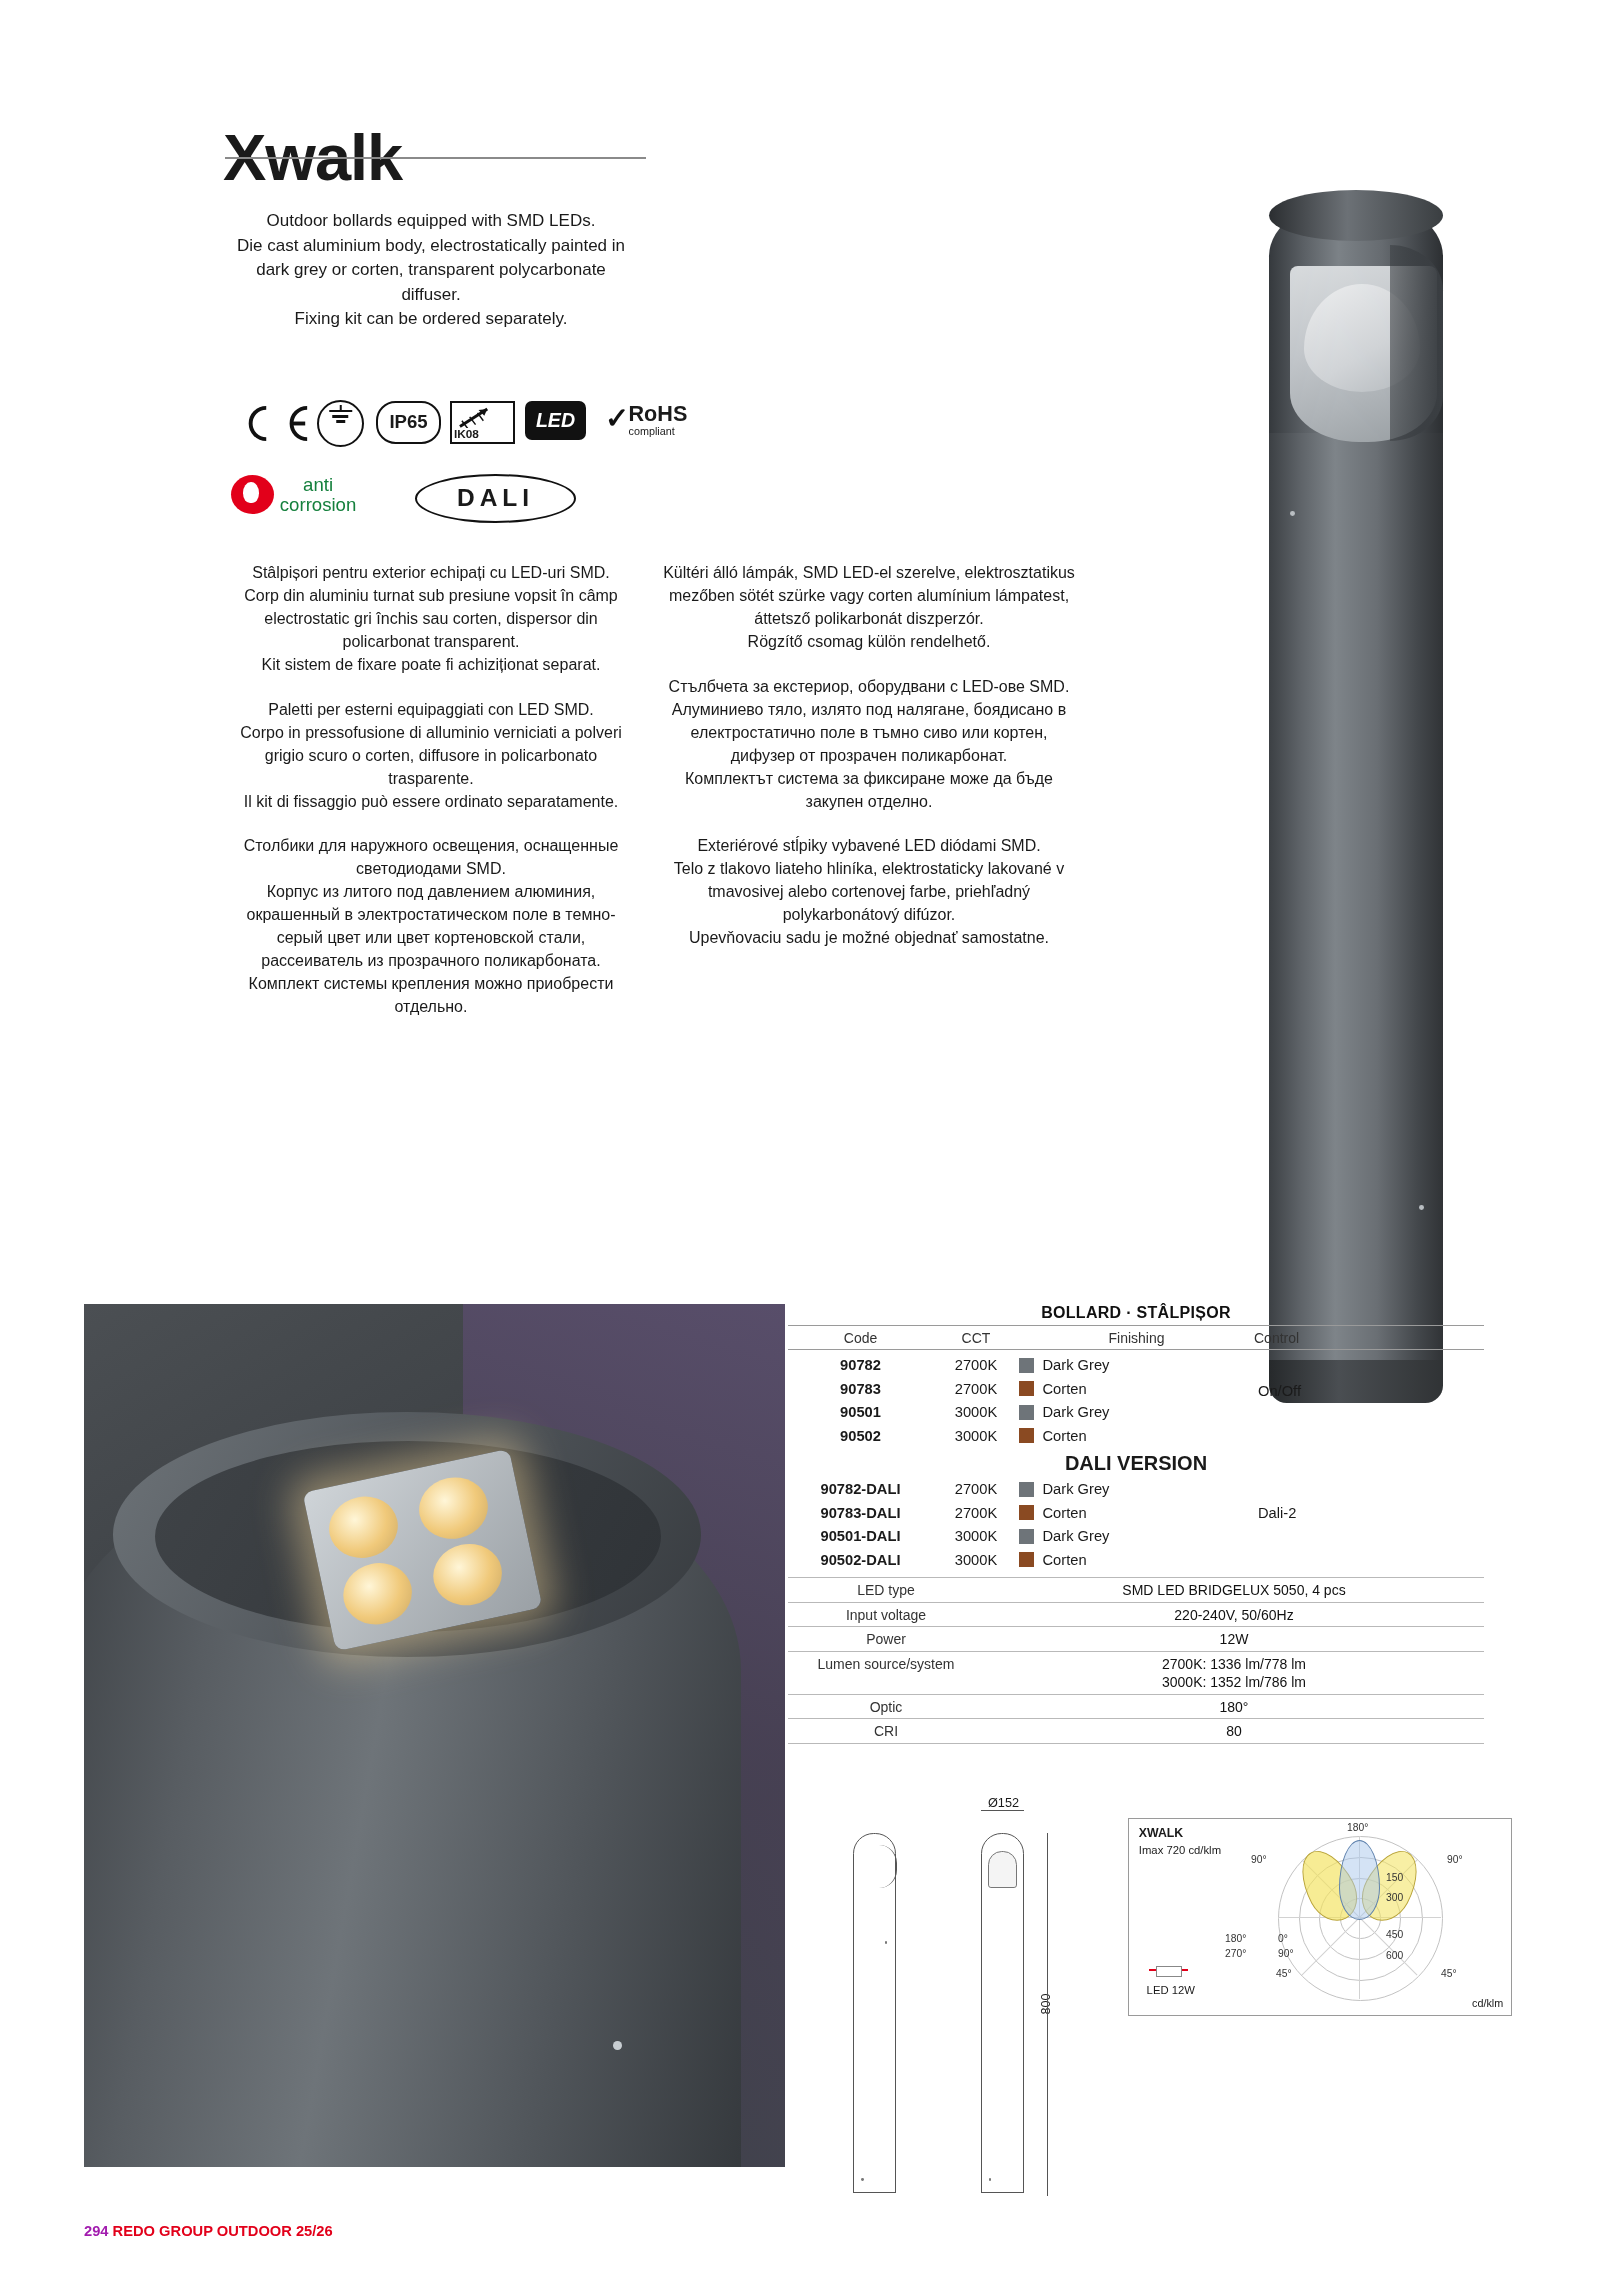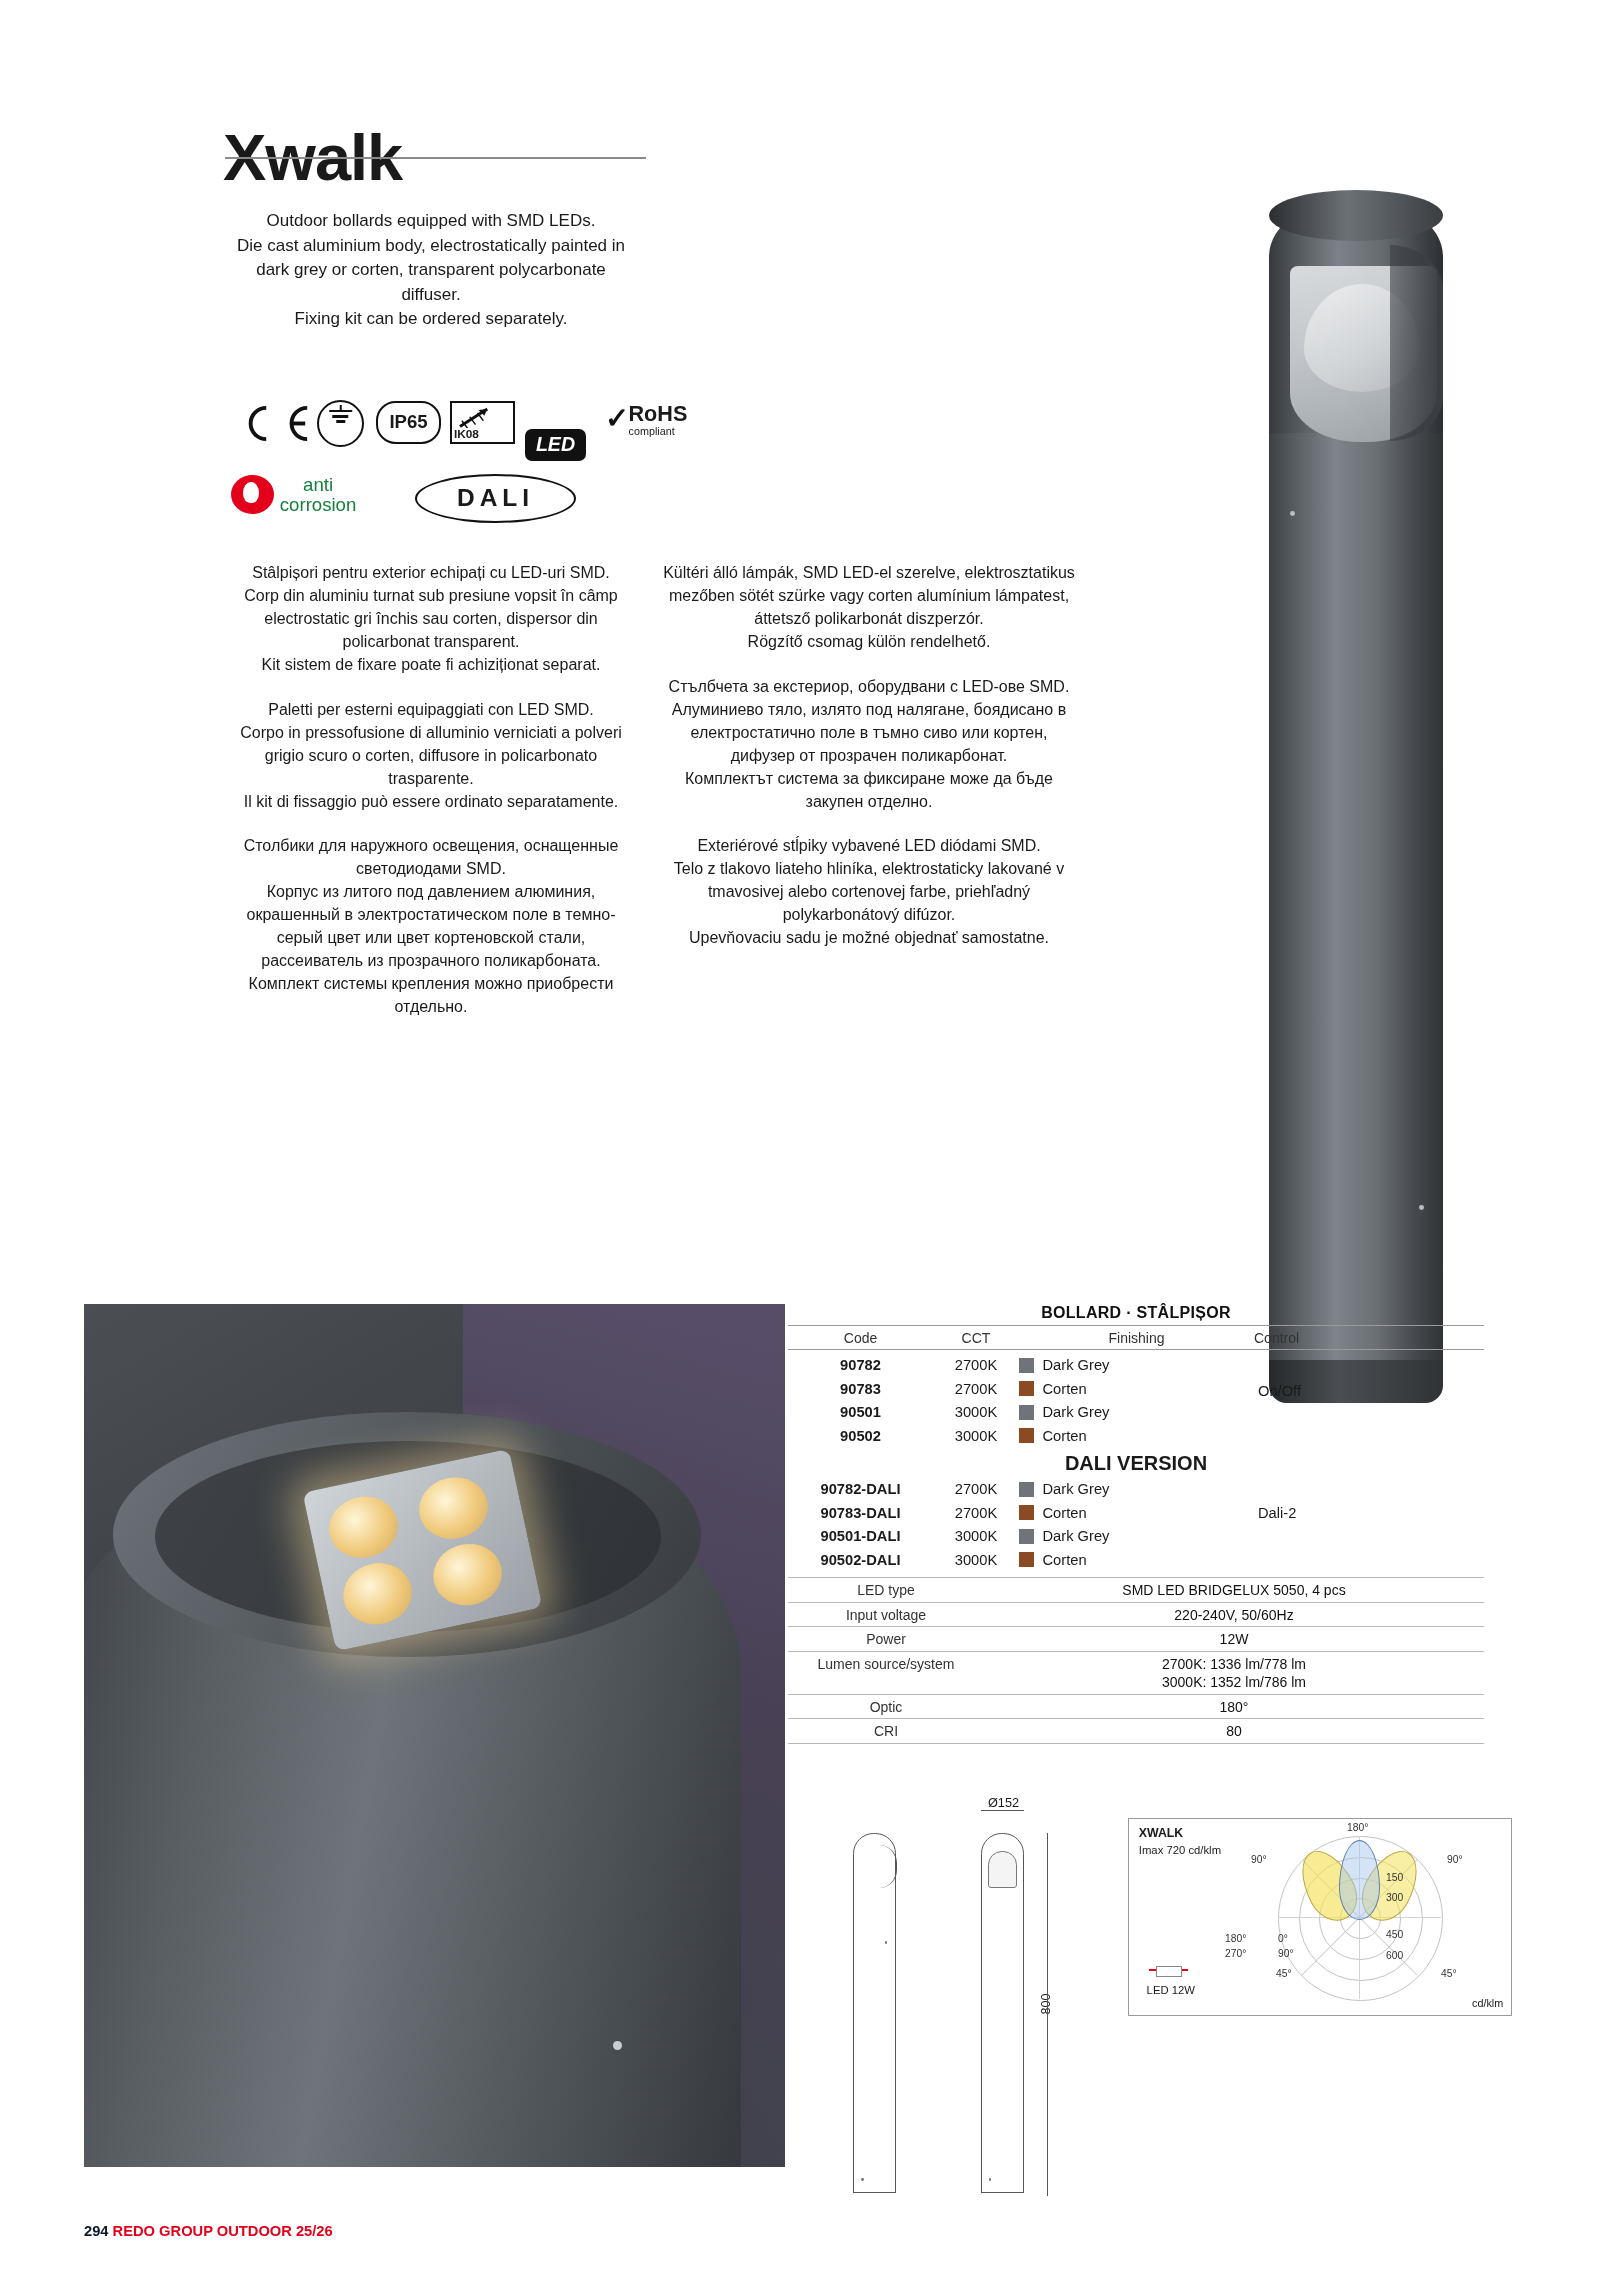--- a/index.html
+++ b/index.html
@@ -17,21 +17,21 @@
   #icons{position:absolute;left:227px;top:397px;width:421px;height:69px;}
   .ic{position:absolute;top:0;}
   .ce{left:9.8px;top:4.9px;font-size:39px;font-weight:bold;letter-spacing:2px;color:#111;font-family:"DejaVu Sans",sans-serif;}
   .earth{left:90px;top:2.9px;width:43px;height:43px;border:2.5px solid #111;border-radius:50%;}
   .earth i{position:absolute;left:50%;top:7.8px;transform:translateX(-50%);display:block;}
   .earth i b{display:block;background:#111;height:2.5px;margin:0 auto 2.9px;}
   .ip65{left:149px;top:3.9px;width:61px;height:39px;border:2.5px solid #111;border-radius:19.6px;display:flex;align-items:center;justify-content:center;font-size:18.6px;font-weight:bold;}
   .ik08{left:223px;top:3.9px;width:61px;height:39px;border:2.5px solid #111;}
   .ik08 .lbl{position:absolute;left:2px;bottom:1px;font-size:11.8px;font-weight:bold;}
   .ik08 .arrow{position:absolute;left:5.9px;top:3.9px;width:39px;height:21.6px;}
-  .ledbox{left:298px;top:3.9px;width:61px;height:32px;background:#111;border-radius:6.9px;color:#fff;display:flex;align-items:center;justify-content:center;font-size:19.6px;font-weight:bold;font-style:italic;margin-top:28px;}
+  .ledbox{left:298px;top:3.9px;width:61px;height:39px;background:#111;border-radius:6.9px;color:#fff;display:flex;align-items:center;justify-content:center;font-size:19.6px;font-weight:bold;font-style:italic;}
   .rohs{left:378px;top:2px;width:78px;height:45px;}
   .rohs .tick{position:absolute;left:0;top:2px;font-size:29px;color:#111;font-weight:bold;}
   .rohs .t1{position:absolute;left:23.5px;top:2px;font-size:21.6px;font-weight:bold;}
   .rohs .t2{position:absolute;left:23.5px;top:25.5px;font-size:10.8px;}
 
   #icons2{position:absolute;left:223px;top:469px;width:421px;height:57px;}
   .anticorr{position:absolute;left:7.8px;top:0;width:157px;height:53px;}
   .anticorr .flame{position:absolute;left:0;top:5.9px;width:43px;height:39px;border-radius:50%;background:#e2001a;}
   .anticorr .flame:after{content:"";position:absolute;left:12.7px;top:6.9px;width:15.7px;height:21.6px;background:#fff;border-radius:50% 50% 45% 45%;}
   .anticorr .t{position:absolute;left:49px;top:5.9px;font-size:18.6px;color:#15803d;line-height:20.6px;}
@@ -119,21 +119,21 @@
   #polar .pv-imax{position:absolute;left:9.8px;top:25.5px;font-size:11.3px;}
   #polar .pv-ledw{position:absolute;left:17.6px;top:165px;font-size:11.3px;}
   #polar .pv-cd{position:absolute;right:7.8px;bottom:5.9px;font-size:10.8px;}
   .ptxt{position:absolute;font-size:10.3px;color:#333;}
   .pcircle{position:absolute;border:1px solid #c3c3c3;border-radius:50%;}
   .pline{position:absolute;background:#d2d2d2;}
   .lobe{position:absolute;border-radius:50% 50% 50% 50%/60% 60% 40% 40%;}
 
   
   #footer{position:absolute;left:84px;top:2223px;font-size:14.7px;font-weight:bold;}
-  #footer .pg{color:#0f172a;}
+  #footer .pg{color:#a21caf;}
   #footer .brand{color:#e2001a;}
 </style>
 </head>
 <body>
 
 <div class="page">
 
   <h1 id="title">Xwalk</h1>
   <div id="title-rule"></div>
 

